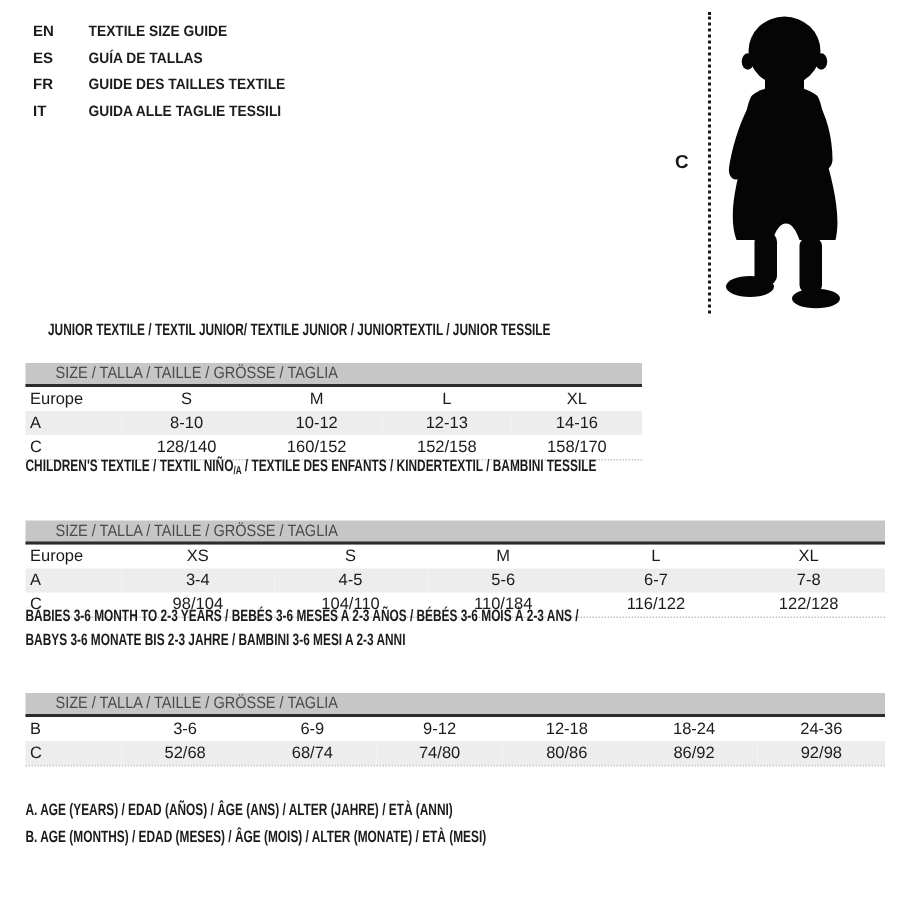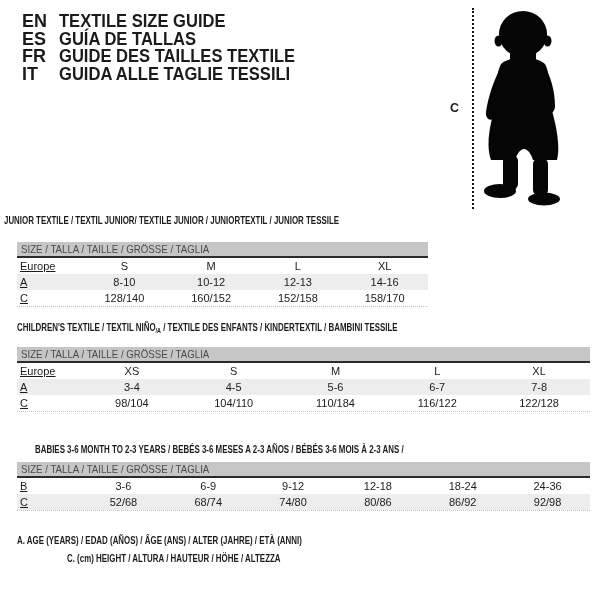--- a/index.html
+++ b/index.html
@@ -6,52 +6,52 @@
   html,body { width:600px; height:600px; background:#ffffff; overflow:hidden;
               font-family:"Liberation Sans", sans-serif; color:#1b1b1b; }
   .abs { position:absolute; }
 
   
   .cond   { display:inline-block; white-space:nowrap; transform:scaleX(0.72); transform-origin:0 50%; }
   .cond88 { display:inline-block; white-space:nowrap; transform:scaleX(0.88); transform-origin:0 50%; }
   .cond92 { display:inline-block; white-space:nowrap; transform:scaleX(0.92); transform-origin:0 50%; }
 
   
-  .lang { top:13px; left:22px; font-size:18px; font-weight:bold; }
+  .lang { top:13px; left:22px; font-size:10px; font-weight:bold; }
   .lang-row { display:flex; height:17.5px; align-items:center; }
   .lang-code { width:37px; flex:0 0 37px; }
 
   
   .measure-line { left:472px; top:8px; height:201px; width:0; border-left:2px dotted #161616; }
   .height-label { left:450px; top:101px; font-size:12.5px; font-weight:bold; }
   .baby-wrap { left:481px; top:8px; }
 
   
   .sec-heading { font-size:11px; font-weight:bold; line-height:15.5px; white-space:nowrap; }
   .sub-a { font-size:7.5px; vertical-align:-2px; }
 
   .tbl-wrap { border-bottom:1px dotted #c4c4c4; }
   .size-bar { height:16px; background:#c6c6c6; border-bottom:2px solid #2b2b2b;
-              line-height:15px; padding-left:4px; font-size:11px; color:#4a4a4a; }
+              line-height:15px; padding-left:20px; font-size:11px; color:#4a4a4a; }
   table { border-collapse:collapse; table-layout:fixed; width:100%; }
   td, th { height:16px; font-size:11px; font-weight:normal; vertical-align:middle; }
-  th { text-align:left; padding-left:3px;text-decoration:underline; }
+  th { text-align:left; padding-left:3px; }
   td { text-align:center; }
   tr:nth-child(2) { background:#ededed; }
 
   .junior-tbl   { top:242px; left:17px; width:411px; }
   .children-tbl { top:347px; left:17px; width:573px; }
   .babies-tbl   { top:462px; left:17px; width:573px; }
-  .h-junior   { top:213px; left:4px; }
-  .h-children { top:320px; left:17px; }
-  .h-babies   { top:442px; left:17px;margin-left:18px; }
+  .h-junior   { top:213px; left:32px; }
+  .h-children { top:304px; left:17px; }
+  .h-babies   { top:404px; left:17px; }
 
   
   .footnotes { top:532px; left:17px; font-size:11px; font-weight:bold; }
-  .footnote  { height:17.5px; line-height:17.5px; white-space:nowrap;text-align:center; }
+  .footnote  { height:17.5px; line-height:17.5px; white-space:nowrap; }
 </style>
 </head>
 <body>
 
 <div class="abs lang">
   <div class="lang-row">
     <span class="lang-code">EN</span>
     <span class="cond92">TEXTILE SIZE GUIDE</span>
   </div>
   <div class="lang-row">
@@ -170,20 +170,21 @@
       <td>110/184</td>
       <td>116/122</td>
       <td>122/128</td>
     </tr>
   </tbody>
     </table>
 </div>
 
 <div class="abs sec-heading h-babies">
   <div><span class="cond">BABIES 3-6 MONTH TO 2-3 YEARS / BEBÉS 3-6 MESES A 2-3 AÑOS / BÉBÉS 3-6 MOIS À 2-3 ANS /</span></div>
+  <div><span class="cond">BABYS 3-6 MONATE BIS 2-3 JAHRE / BAMBINI 3-6 MESI A 2-3 ANNI</span></div>
 </div>
 <div class="abs tbl-wrap babies-tbl">
   <div class="size-bar">
     <span class="cond88">SIZE / TALLA / TAILLE / GRÖSSE / TAGLIA</span>
   </div>
   <table>
     <colgroup>
         <col style="width:64px">
         <col>
         <col>
@@ -210,14 +211,14 @@
       <td>80/86</td>
       <td>86/92</td>
       <td>92/98</td>
     </tr>
   </tbody>
     </table>
 </div>
 
 <div class="abs footnotes">
   <div class="footnote"><span class="cond">A. AGE (YEARS) / EDAD (AÑOS) / ÂGE (ANS) / ALTER (JAHRE) / ETÀ (ANNI)</span></div>
-  <div class="footnote"><span class="cond">C. (cm) HEIGHT / ALTURA / HAUTEUR / HÖHE / ALTEZZA</span></div>
+  <div class="footnote"><span class="cond">B. AGE (MONTHS) / EDAD (MESES) / ÂGE (MOIS) / ALTER (MONATE) / ETÀ (MESI)</span></div>
 </div>
 
 </body></html>

